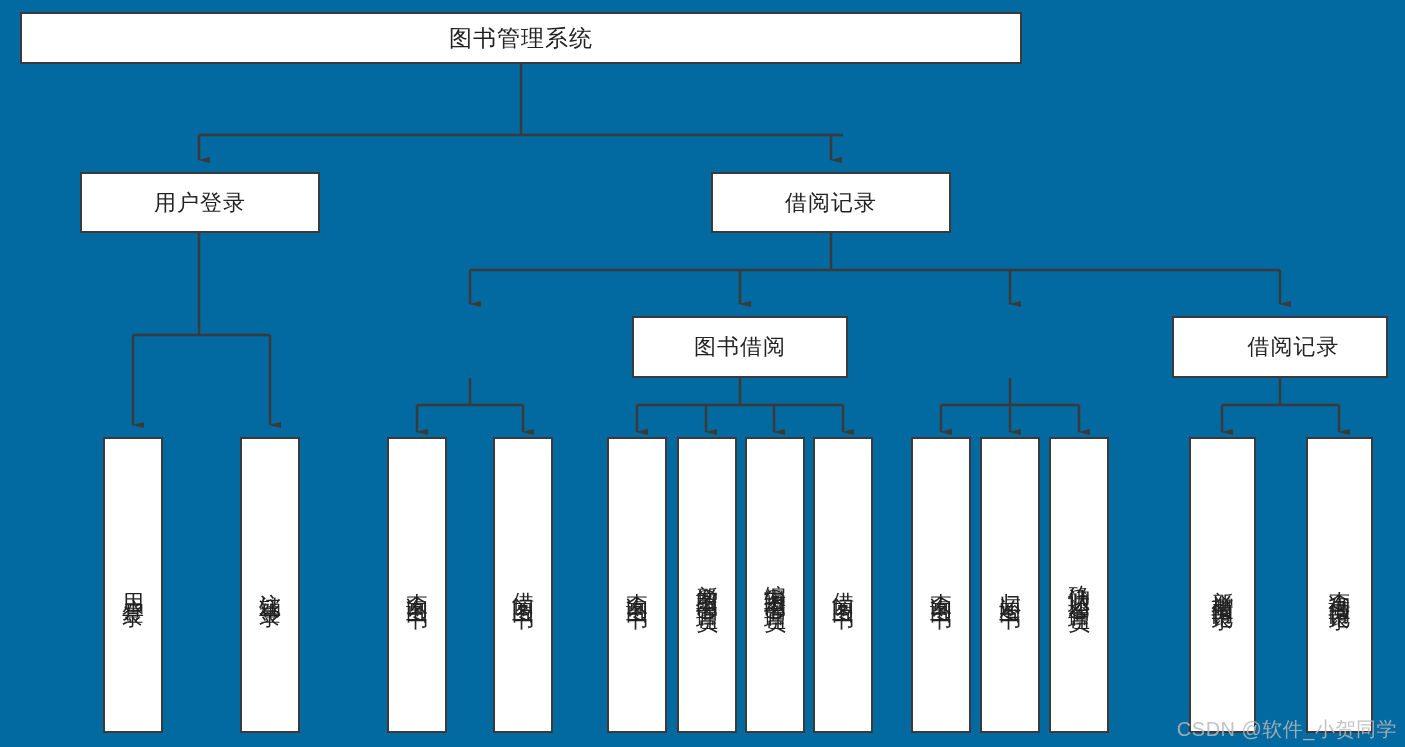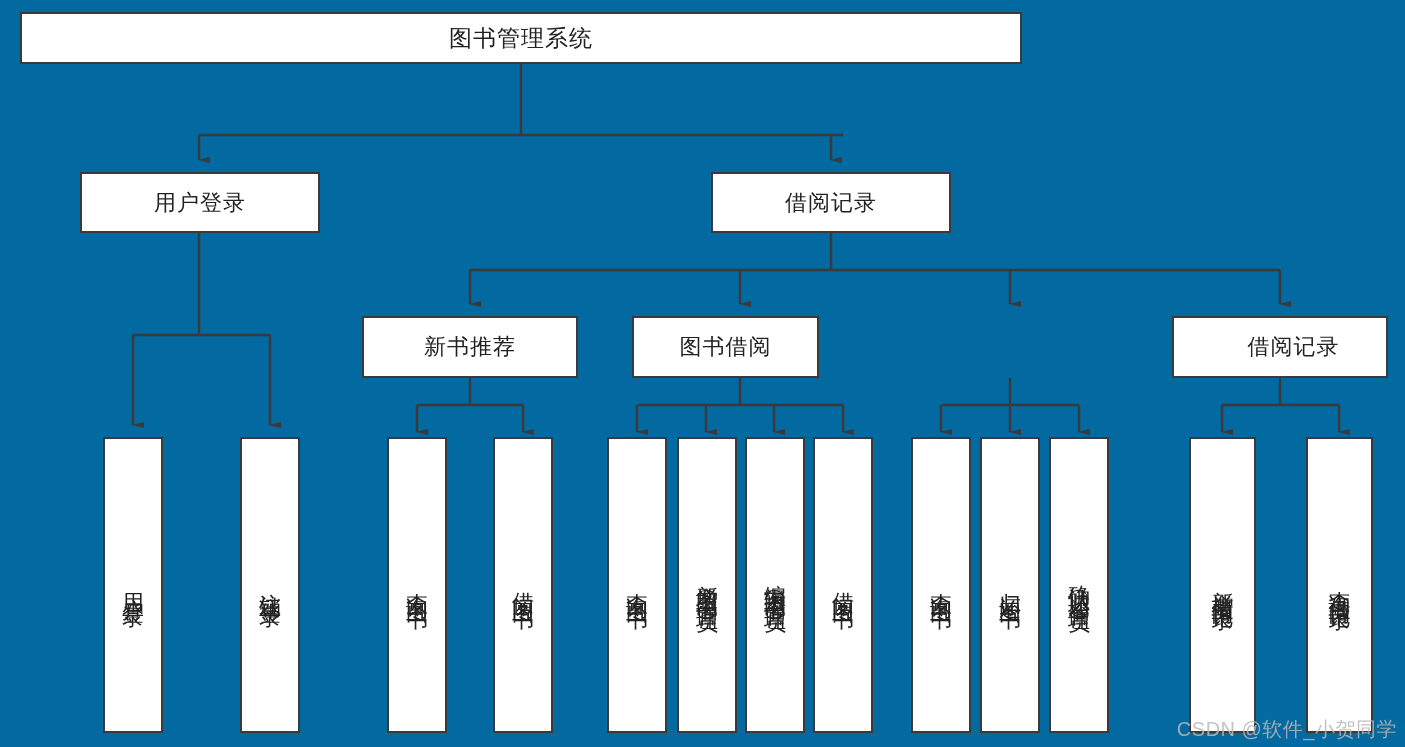--- a/index.html
+++ b/index.html
@@ -102,24 +102,21 @@
     <span class="label">图书管理系统</span>
   </div>
 
   <div class="node h" style="left:80px;top:172px;width:240px;height:61px;">
     <span class="label">用户登录</span>
   </div>
   <div class="node h" style="left:711px;top:172px;width:240px;height:61px;">
     <span class="label">借阅记录</span>
   </div>
 
-  <div class="node h" style="left:362px;top:316px;width:216px;height:62px;">
-    <span class="label">新书推荐</span>
-  </div>
-  <div class="node h" style="left:632px;top:316px;width:187px;height:62px;">
+  <div class="node h" style="left:632px;top:316px;width:216px;height:62px;">
     <span class="label">图书借阅</span>
   </div>
   <div class="node h" style="left:1172px;top:316px;width:216px;height:62px;padding-left:27px;">
     <span class="label">借阅记录</span>
   </div>
 
   <div class="node leaf" style="left:103px;top:437px;width:60px;height:296px;">
     <span class="label">用户登录</span>
   </div>
   <div class="node leaf" style="left:240px;top:437px;width:60px;height:296px;">

